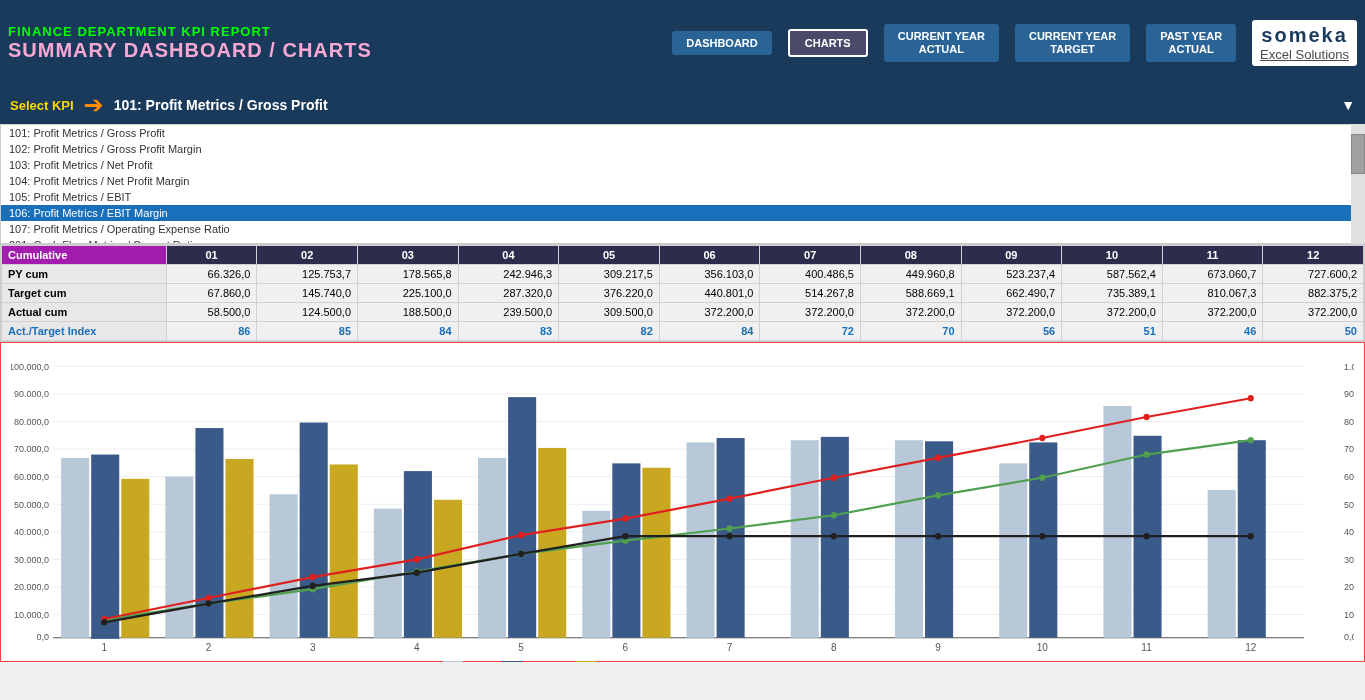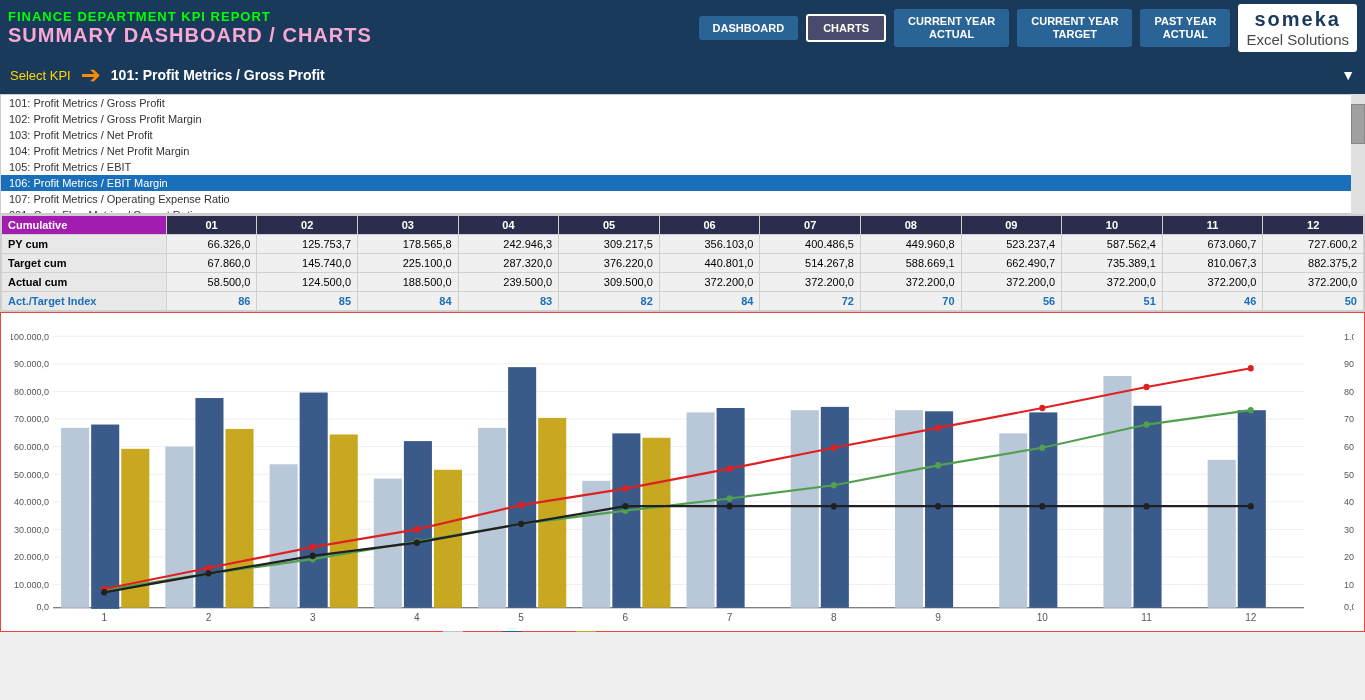--- a/index.html
+++ b/index.html
@@ -1,31 +1,31 @@
 <!DOCTYPE html>
 <html><head>
   <meta charset="utf-8">
   <style>
     * { box-sizing: border-box; margin: 0; padding: 0; }
     body { font-family: Arial, sans-serif; font-size: 11px; background: #f0f0f0; width: 1365px; }
 
     
-    .header { background: #1a3a5c; display: flex; align-items: center; padding: 4px 8px; gap: 8px; }
+    .header { background: #1a3a5c; display: flex; align-items: center; padding: 20px 8px; gap: 16px; }
     .header-title { flex: 1; }
     .header-title .top { color: #00ff00; font-weight: bold; font-size: 13px; letter-spacing: 1px; }
     .header-title .bottom { color: #f9a8d4; font-size: 20px; font-weight: bold; letter-spacing: 1px; }
     .nav-btn { background: #2a6496; color: white; border: none; padding: 6px 14px; font-size: 11px; font-weight: bold; cursor: pointer; border-radius: 3px; text-align: center; min-width: 80px; }
     .nav-btn.active { background: #4a4a6a; border: 2px solid white; }
     .logo { background: white; padding: 4px 8px; border-radius: 3px; text-align: center; }
     .logo-top { color: #1a3a5c; font-size: 20px; font-weight: bold; letter-spacing: 2px; }
-    .logo-bottom { color: #4a4a4a; font-size: 15px; text-align: center; }
+    .logo-bottom { color: #4a4a4a; font-size: 13px; text-align: center; text-decoration: underline; }
 
     
     .kpi-selector { background: #1a3a5c; display: flex; align-items: center; padding: 5px 10px; }
-    .kpi-label { color: #ffd700; font-weight: normal; font-size: 13px; }
+    .kpi-label { color: #ffd700; font-weight: bold; font-size: 13px; }
     .kpi-arrow { color: #ff8c00; font-size: 24px; margin: 0 10px; }
     .kpi-value { color: white; font-weight: bold; font-size: 14px; flex: 1; }
     .kpi-dropdown-btn { background: #1a3a5c; border: none; color: white; font-size: 14px; cursor: pointer; margin-left: 4px; }
 
     
     .kpi-list { background: white; border: 1px solid #ccc; max-height: 120px; overflow-y: auto; }
     .kpi-item { padding: 2px 8px; font-size: 11px; color: #333; cursor: pointer; border-bottom: none; }
     .kpi-item.selected { background: #1a6fba; color: white; }
 
     

